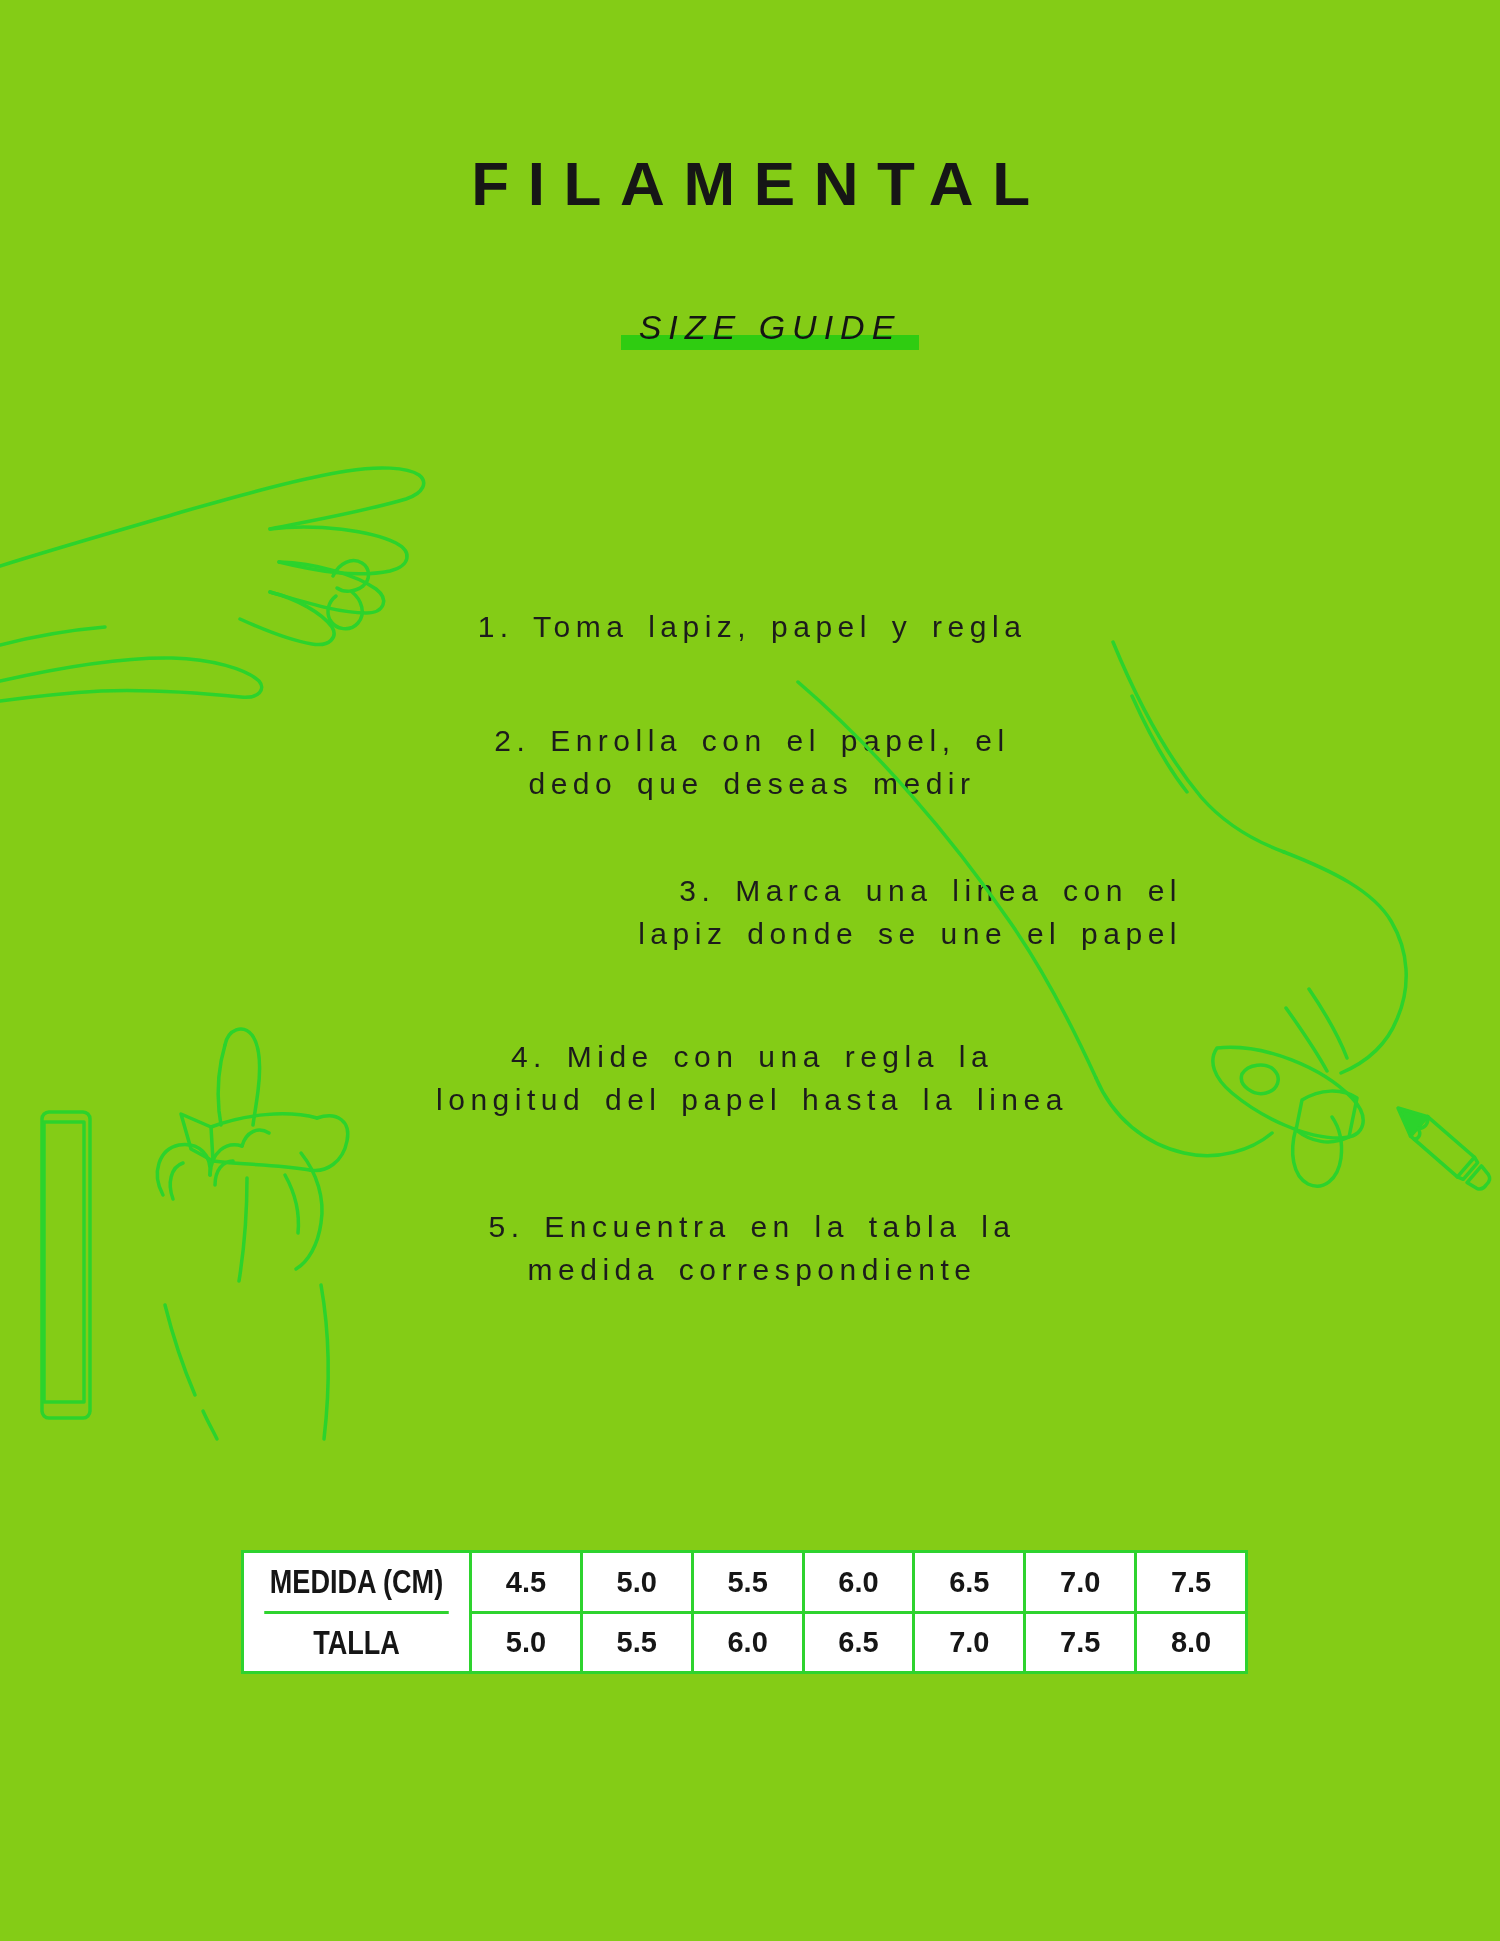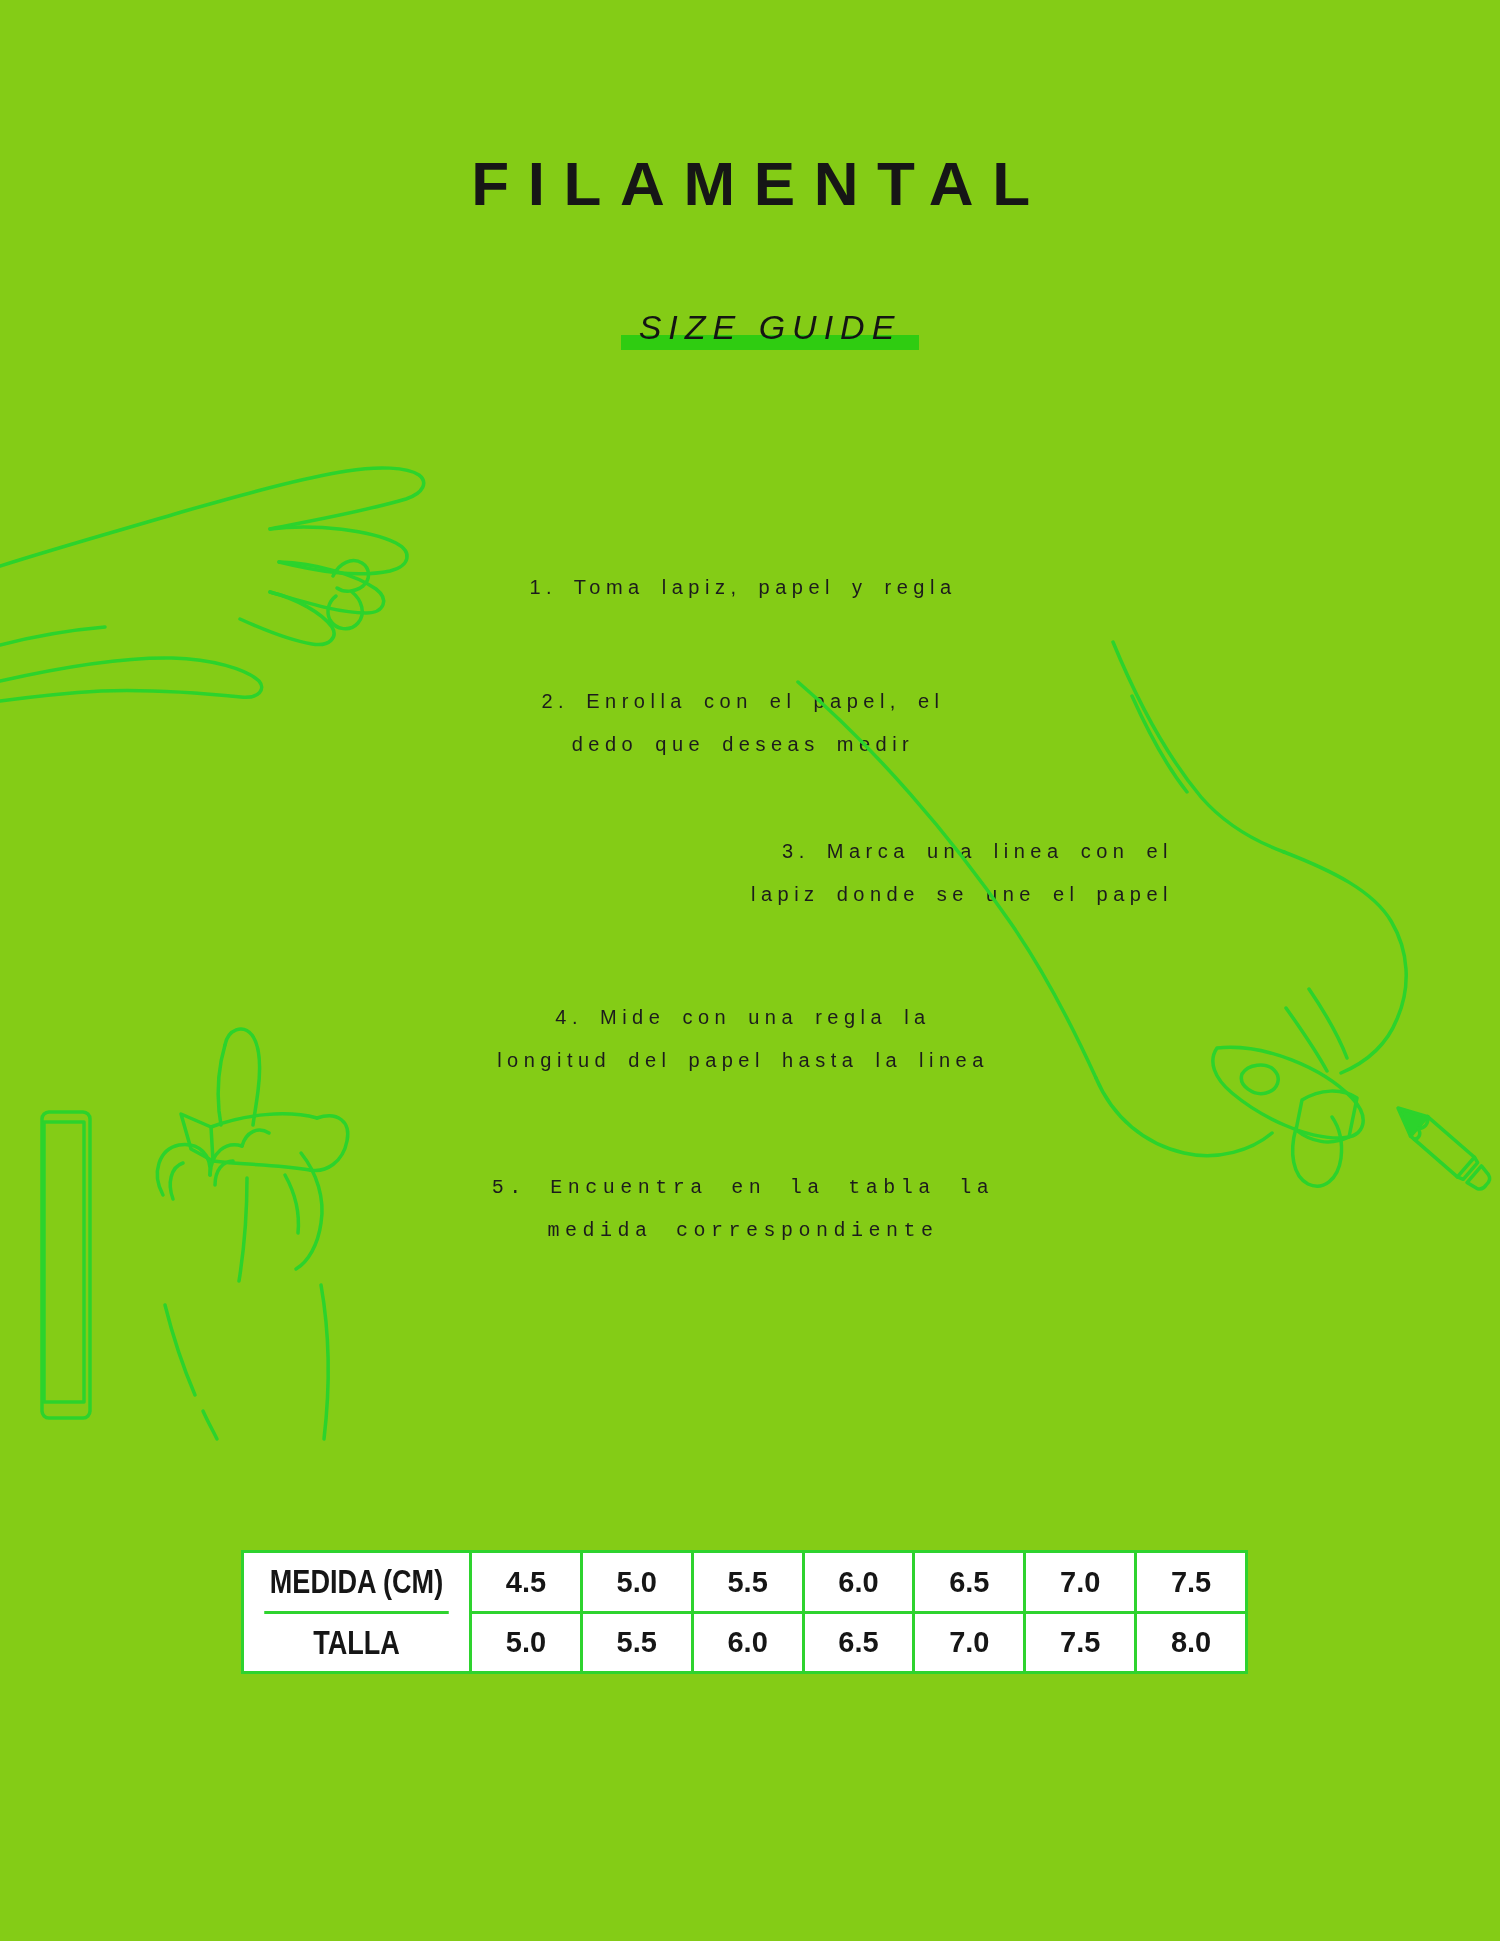--- a/index.html
+++ b/index.html
@@ -36,31 +36,32 @@
   .size-guide .label{
     position:absolute;left:50%;transform:translateX(-50%);
     bottom:3px;z-index:1;white-space:nowrap;
     font-size:34px;font-weight:400;letter-spacing:7px;color:#141414;font-style:italic;
   }
   
   .steps{
     position:absolute;left:305px;top:0;width:860px;height:100%;
   }
   .step{
-    position:absolute;left:8px;width:100%;
+    position:absolute;left:17px;width:100%;
     text-align:center;
-    font-size:20px;letter-spacing:5.5px;word-spacing:6px;
+    font-size:30px;letter-spacing:5.5px;word-spacing:6px;
     line-height:43px;color:#1c1c1c;
     white-space:pre-line;
+    margin-top:39px;
   }
   .step-1{top:566px;}
   .step-2{top:680px;text-align:center;}
   .step-3{top:830px;text-align:right;}
   .step-4{top:996px;}
-  .step-5{top:1166px;font-family:Liberation Mono, monospace;}
+  .step-5{top:1166px;}
   
   .size-table{
     position:absolute;left:241px;top:1550px;width:1007px;
     display:grid;
     grid-template-columns:225px repeat(7,1fr);
     grid-template-rows:58px 60px;
     border:3px solid var(--table-green);
     background:#fff;
   }
   .size-table .cell{

